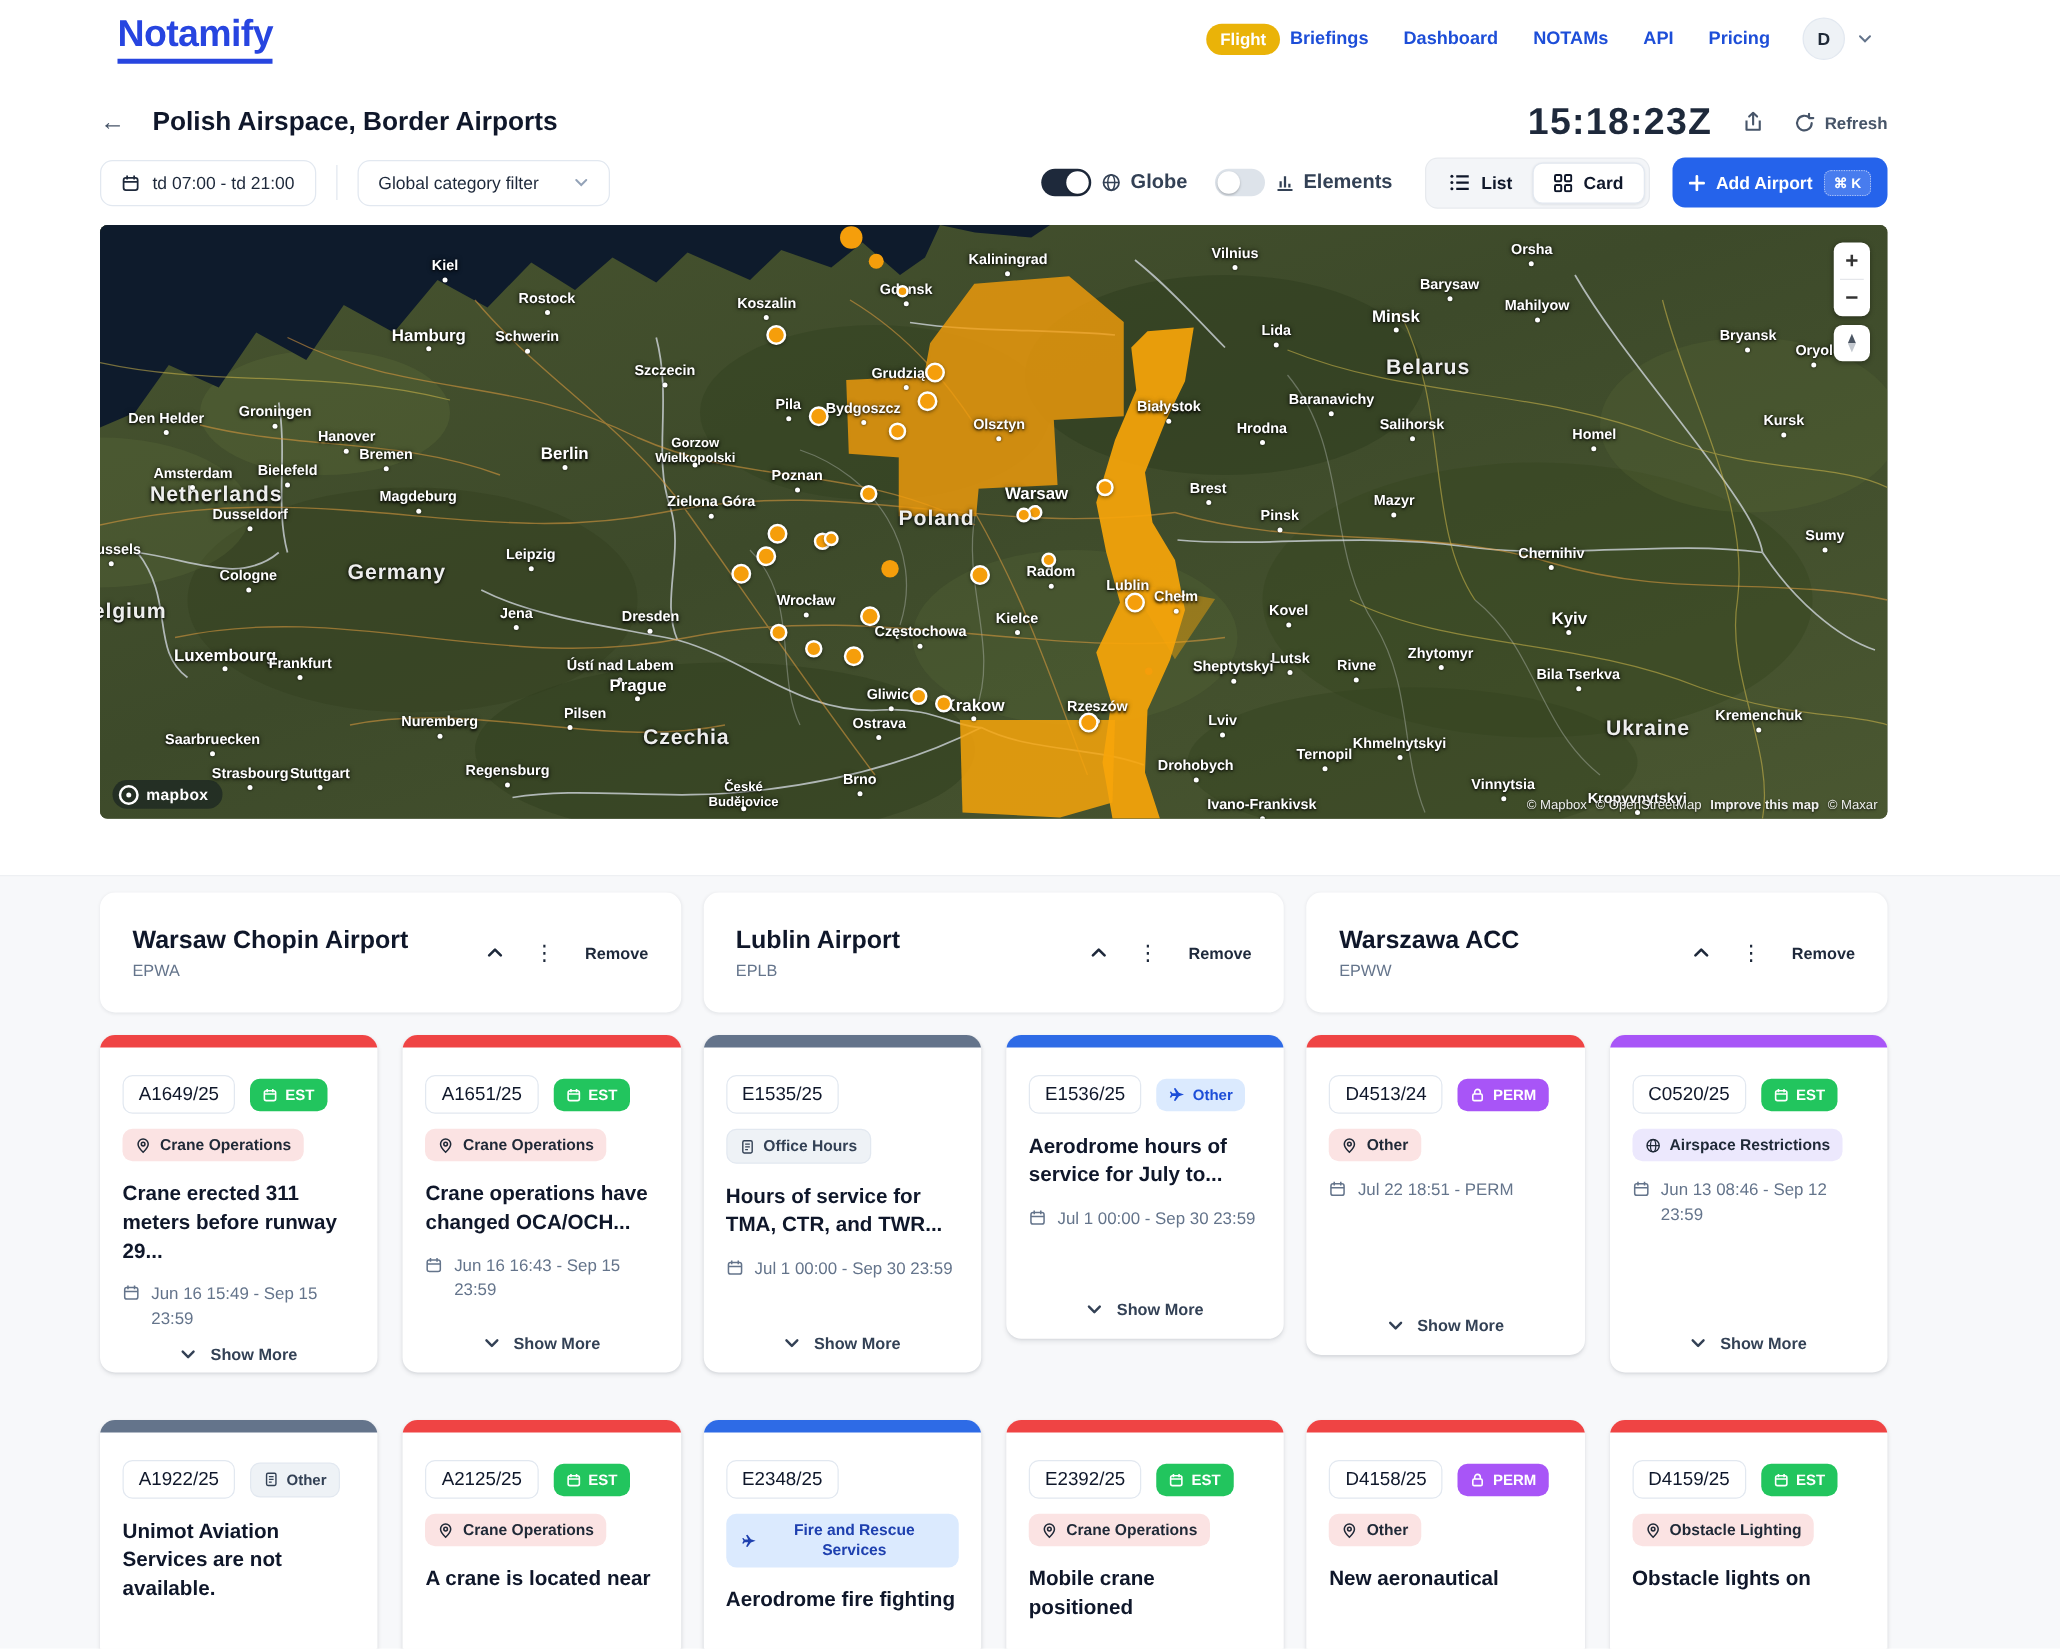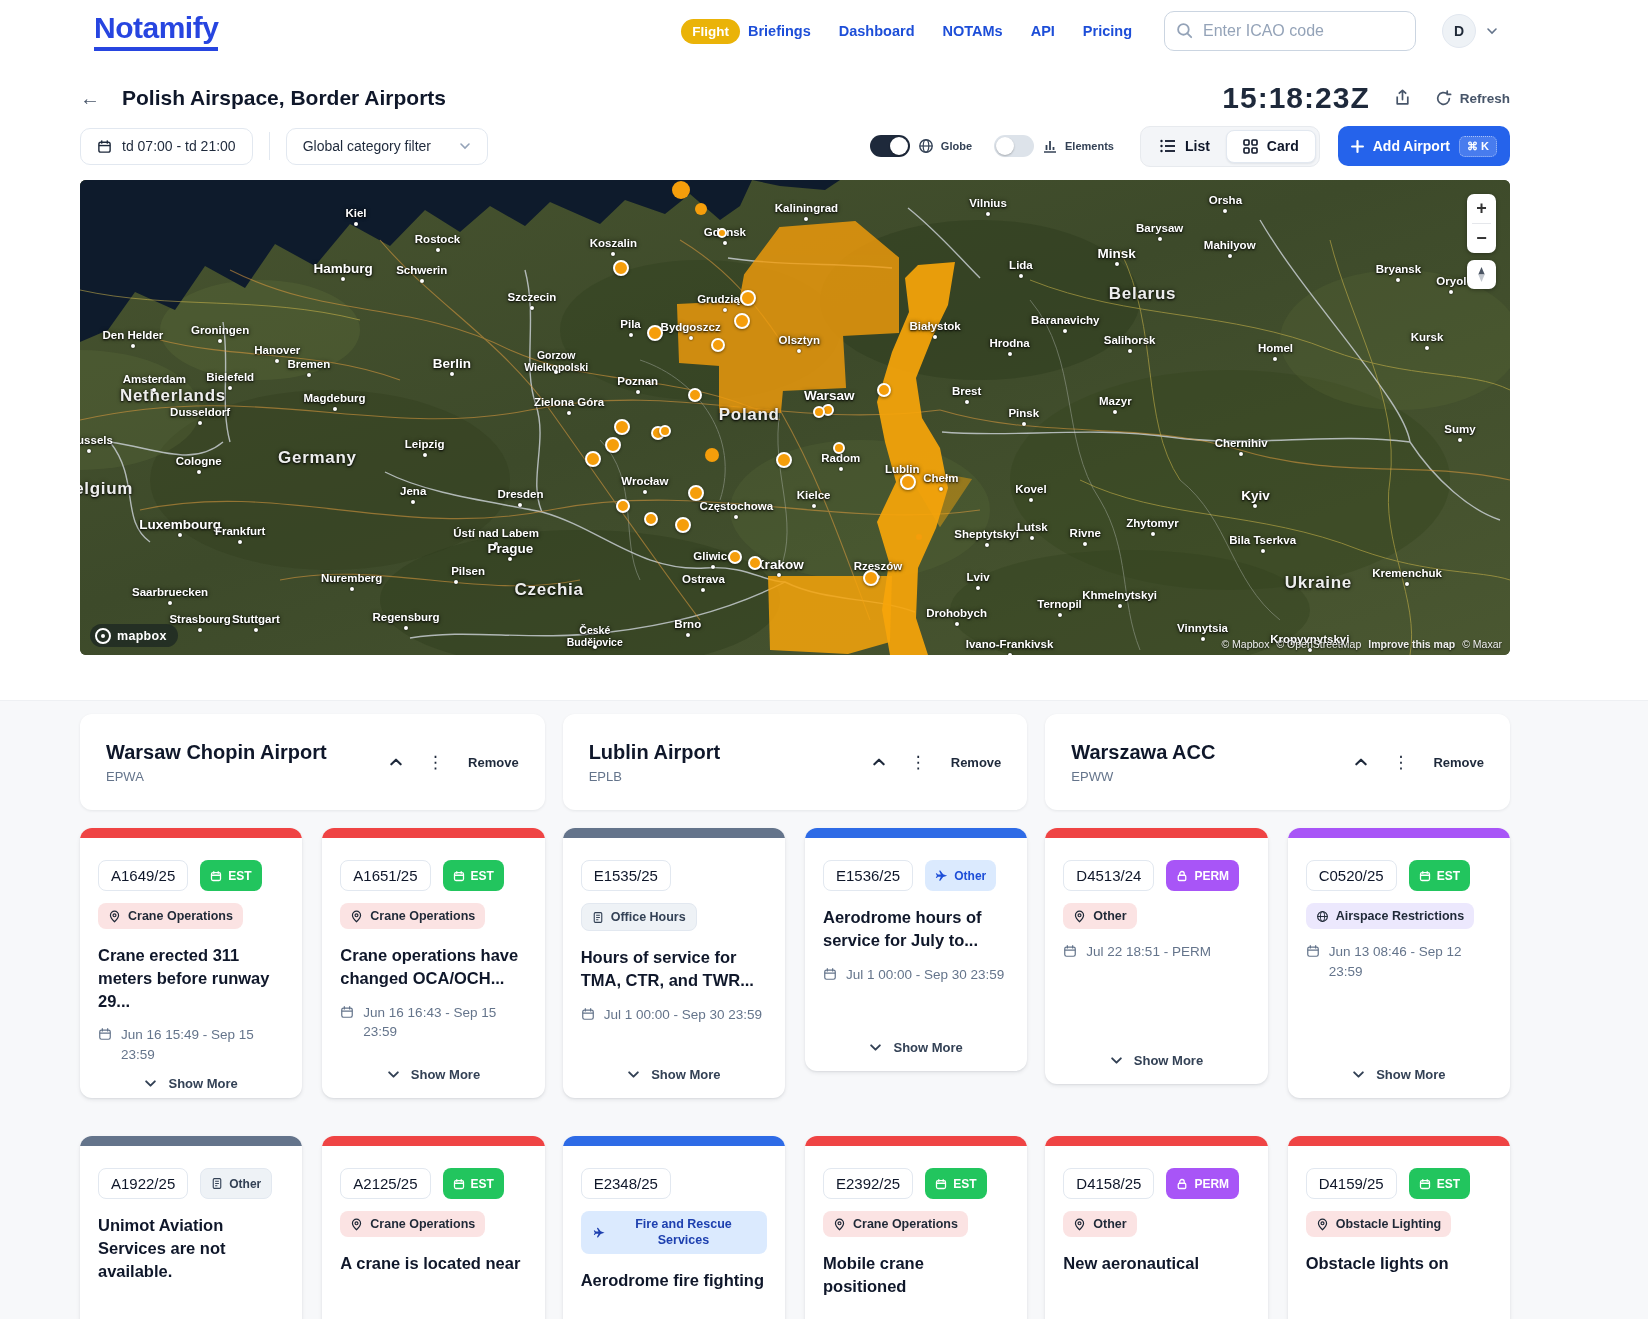--- a/index.html
+++ b/index.html
@@ -43,21 +43,21 @@
     border-radius:10px; padding:0 16px; font-size:14px; color:#1e293b; cursor:pointer; background:#fff; }
   .v-div { width:1px; height:28px; background:#e2e8f0; margin:0 16px; }
   .toolbar-right { margin-left:auto; display:flex; align-items:center; gap:14px; }
   .toggle-group { display:flex; align-items:center; gap:8px; margin-right:8px; cursor:pointer; }
   .switch { width:40px; height:22px; border-radius:11px; position:relative; }
   .switch.on { background:#1e293b; }
   .switch.off { background:#dde3ea; }
   .switch .knob { position:absolute; top:2px; width:18px; height:18px; border-radius:50%;
     background:#fff; box-shadow:0 1px 2px rgba(0,0,0,.25); }
   .switch.on .knob { right:2px; } .switch.off .knob { left:2px; }
-  .toggle-label { font-size:11px; font-weight:600; color:#334155; display:flex; align-items:center; gap:7px; }
+  .toggle-label { font-size:16px; font-weight:600; color:#334155; display:flex; align-items:center; gap:7px; }
   .segmented { display:flex; background:#f3f5f8; border:1px solid #e7eaee; border-radius:10px;
     padding:3px; margin-left:4px; }
   .seg-btn { display:flex; align-items:center; gap:9px; height:33px; padding:0 16px; border-radius:8px;
     font-size:14px; font-weight:700; color:#0f172a; cursor:pointer; }
   .seg-btn.selected { background:#fff; border:1px solid #e2e8f0; box-shadow:0 1px 2px rgba(15,23,42,.08); }
   .add-btn { display:flex; align-items:center; gap:9px; height:40px; background:#2563eb; color:#fff;
     border-radius:10px; padding:0 13px; font-size:14px; font-weight:700; cursor:pointer; margin-left:4px; }
   .shortcut { background:rgba(255,255,255,.16); border:1px dotted rgba(255,255,255,.55);
     border-radius:6px; font-size:11px; font-weight:700; padding:3px 7px; }
 
@@ -110,21 +110,21 @@
   .remove-btn { font-size:13px; font-weight:700; cursor:pointer; color:#1e293b; }
   .collapse-btn { cursor:pointer; display:flex; }
   .notam-grid { display:grid; grid-template-columns:1fr 1fr; column-gap:20px; row-gap:38px;
     align-items:start; }
   .notam-card { background:#fff; border-radius:12px;
     box-shadow:0 1px 2px rgba(15,23,42,.06), 0 2px 4px rgba(15,23,42,.08);
     display:flex; flex-direction:column; padding:0 18px 16px; overflow:hidden; }
   .accent { height:10px; margin:0 -18px 22px; flex:none; }
   .accent.red { background:#ef4444; } .accent.slate { background:#64748b; }
   .accent.blue { background:#2e6be6; } .accent.purple { background:#a855f7; }
-  .id-row { display:flex; gap:12px; flex:none; }
+  .id-row { display:flex; align-items:center; gap:12px; flex:none; }
   .id-chip { border:1px solid #e2e8f0; border-radius:8px; padding:6px 12px; font-size:15px;
     color:#0f172a; background:#fff; white-space:nowrap; }
   .badge { border-radius:8px; padding:6px 10px; font-size:12px; font-weight:700;
     display:inline-flex; gap:6px; align-items:center; white-space:nowrap; }
   .b-est { background:#22c55e; color:#fff; }
   .b-perm { background:#a855f7; color:#fff; }
   .b-doc { background:#eef2f6; color:#334155; border:1px solid #e2e8f0; font-weight:600; }
   .b-plane { background:#dbeafe; color:#1d4ed8; font-weight:600; }
   .chip-row { margin-top:12px; display:flex; }
   .chip { border-radius:8px; padding:6px 10px; font-size:12.5px; font-weight:600; color:#1f2937;
@@ -150,27 +150,20 @@
     <div class="logo">Notamify</div>
     <div class="nav-right">
       <span class="flight-pill">Flight</span>
       <span id="nav-items" style="display:flex;gap:28px;align-items:center;">
           <span class="nav-item">Briefings</span>
           <span class="nav-item">Dashboard</span>
           <span class="nav-item">NOTAMs</span>
           <span class="nav-item">API</span>
           <span class="nav-item">Pricing</span>
         </span>
-      <div class="search-wrap">
-        <svg width="17" height="17" viewBox="0 0 16 16">
-            <circle cx="7" cy="7" r="5" fill="none" stroke="#94a3b8" stroke-width="1.7"></circle>
-            <line x1="10.7" y1="10.7" x2="14.3" y2="14.3" stroke="#94a3b8" stroke-width="1.7" stroke-linecap="round"></line>
-          </svg>
-        <input class="search-input" placeholder="Enter ICAO code" style="">
-      </div>
       <div class="avatar-group">
         <div class="avatar">D</div>
         <svg width="12" height="12" viewBox="0 0 12 12">
             <path d="M2 4 L6 8 L10 4" fill="none" stroke="#64748b" stroke-width="1.6" stroke-linecap="round"></path>
           </svg>
       </div>
     </div>
   </div>
 
   <div class="header-row">

